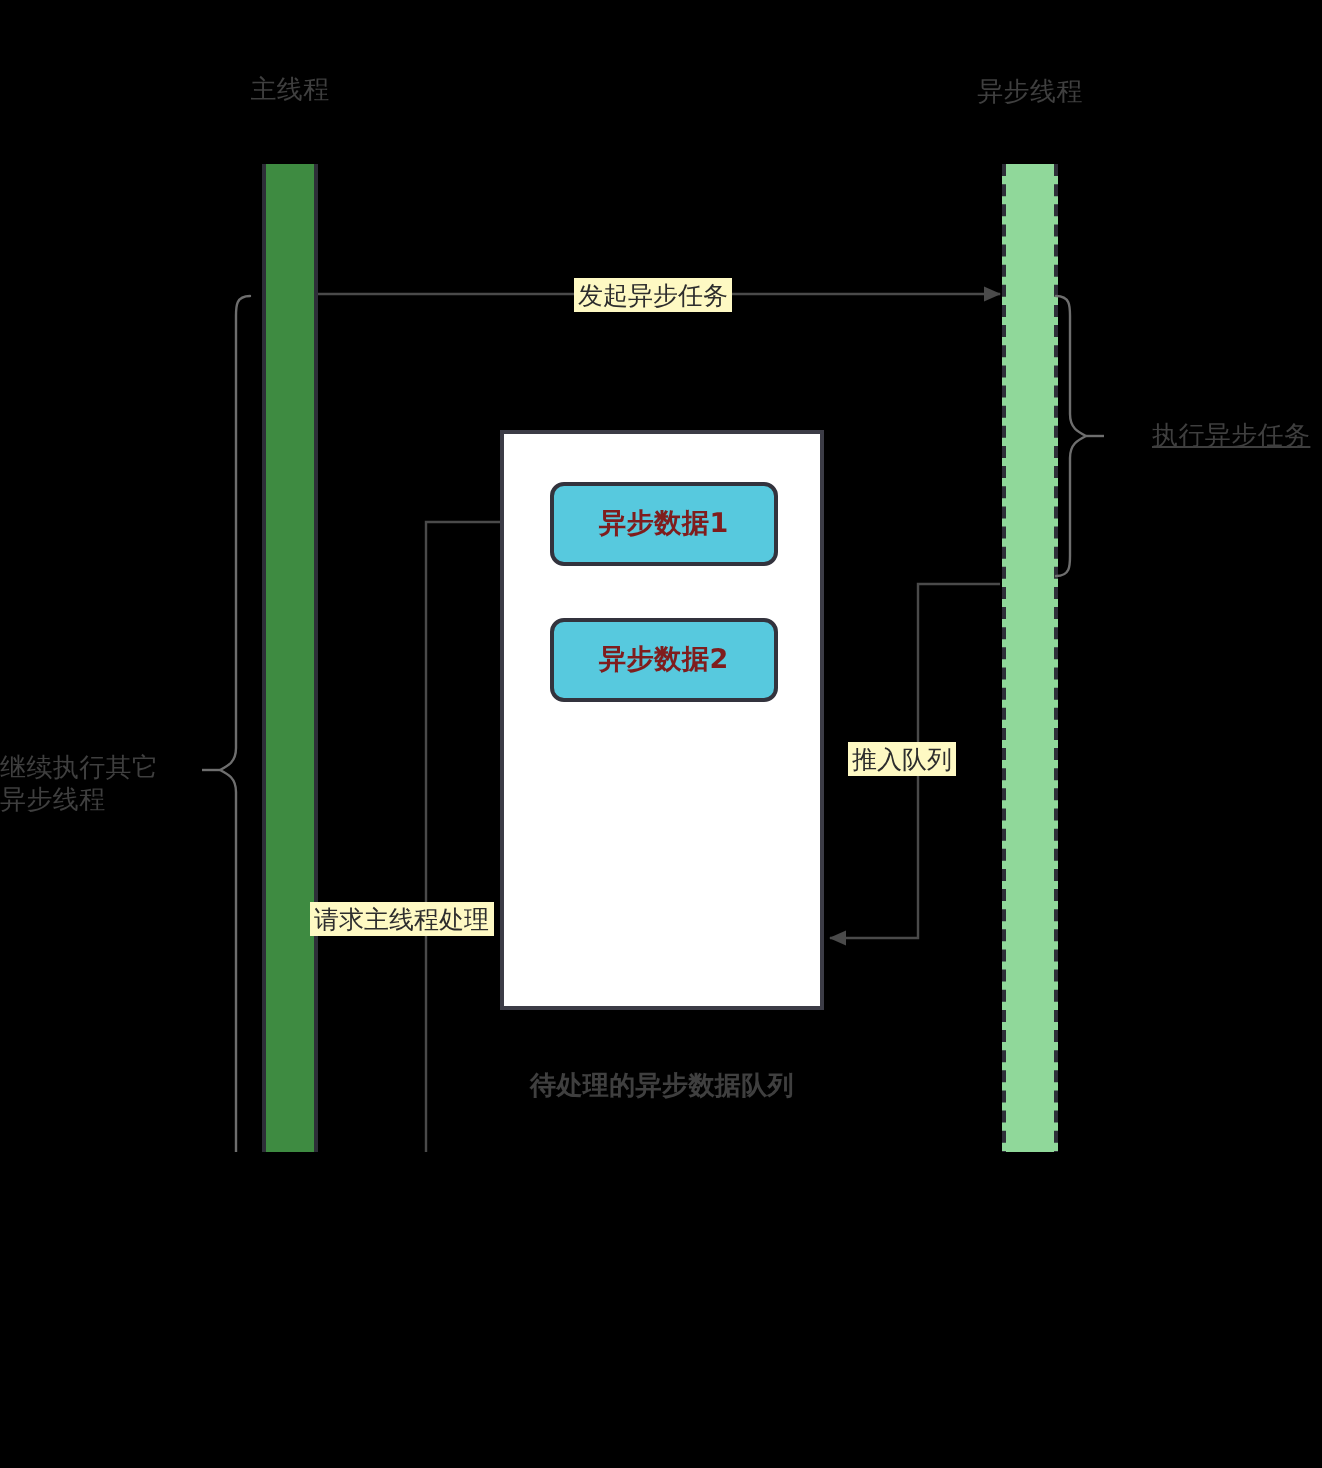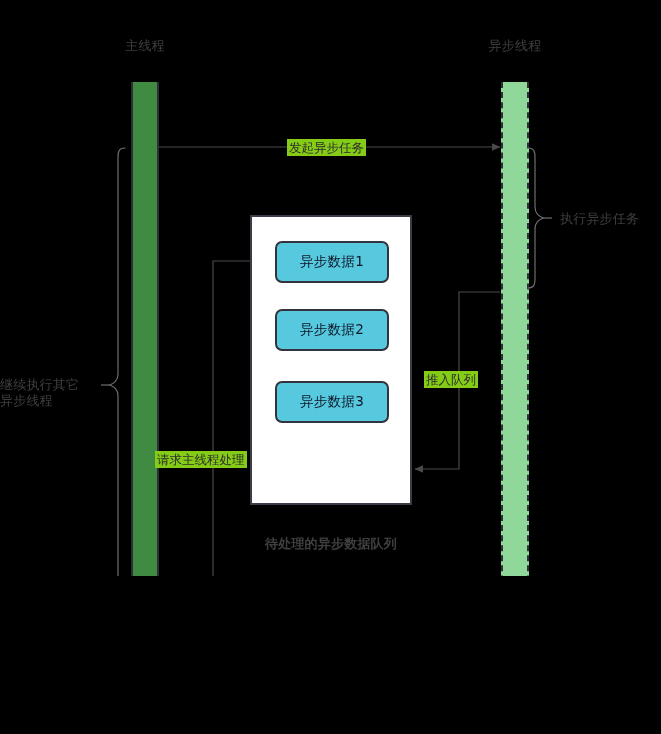--- a/index.html
+++ b/index.html
@@ -102,36 +102,37 @@
   }
   .queue-item {
     position: absolute;
     background: #57c9de;
     border: 2px solid #33333d;
     border-radius: 7px;
     box-sizing: border-box;
     display: flex;
     align-items: center;
     justify-content: center;
-    color: #0f172a;
+    color: #7f1d1d;
     font-size: 13.5px;
     letter-spacing: 0.3px;
+    font-weight: bold;
   }
 
   
   .connector {
     position: absolute;
     left: 0;
     top: 0;
     overflow: visible;
     pointer-events: none;
   }
   .edge-label {
     position: absolute;
-    background: #84cc16;
+    background: #fef9c3;
     color: #2d2d2d;
     font-size: 12.5px;
     line-height: 15px;
     padding: 1px 2px;
     white-space: nowrap;
   }
 </style>
 </head>
 <body>
 
@@ -204,23 +205,22 @@
 
   <div class="edge-label" style="left:424px; top:371px;">推入队列</div>
 
   <div class="edge-label" style="left:155px; top:451px;">请求主线程处理</div>
 
   <div class="lbl lbl-right" style="left:0px; top:377px; width:96px;">
     <div>继续执行其它</div>
     <div>异步线程</div>
   </div>
 
-  <div class="lbl" style="left:560px; top:211px;">执行异步任务</div>
+  <div class="lbl" style="left:576px; top:211px;text-decoration:underline;">执行异步任务</div>
 
   <div id="queue-box" style="left:250px; top:215px; width:162px; height:290px;">
     <div class="queue-item" style="left:23px; top:24px; width:114px; height:42px;">异步数据1</div>
     <div class="queue-item" style="left:23px; top:92px; width:114px; height:42px;">异步数据2</div>
-    <div class="queue-item" style="left:23px; top:164px; width:114px; height:42px;">异步数据3</div>
   </div>
 
   <div class="lbl lbl-center" style="left:251px; top:536px; width:160px;font-weight:bold;">待处理的异步数据队列</div>
 
 </div>
 
 </body></html>

